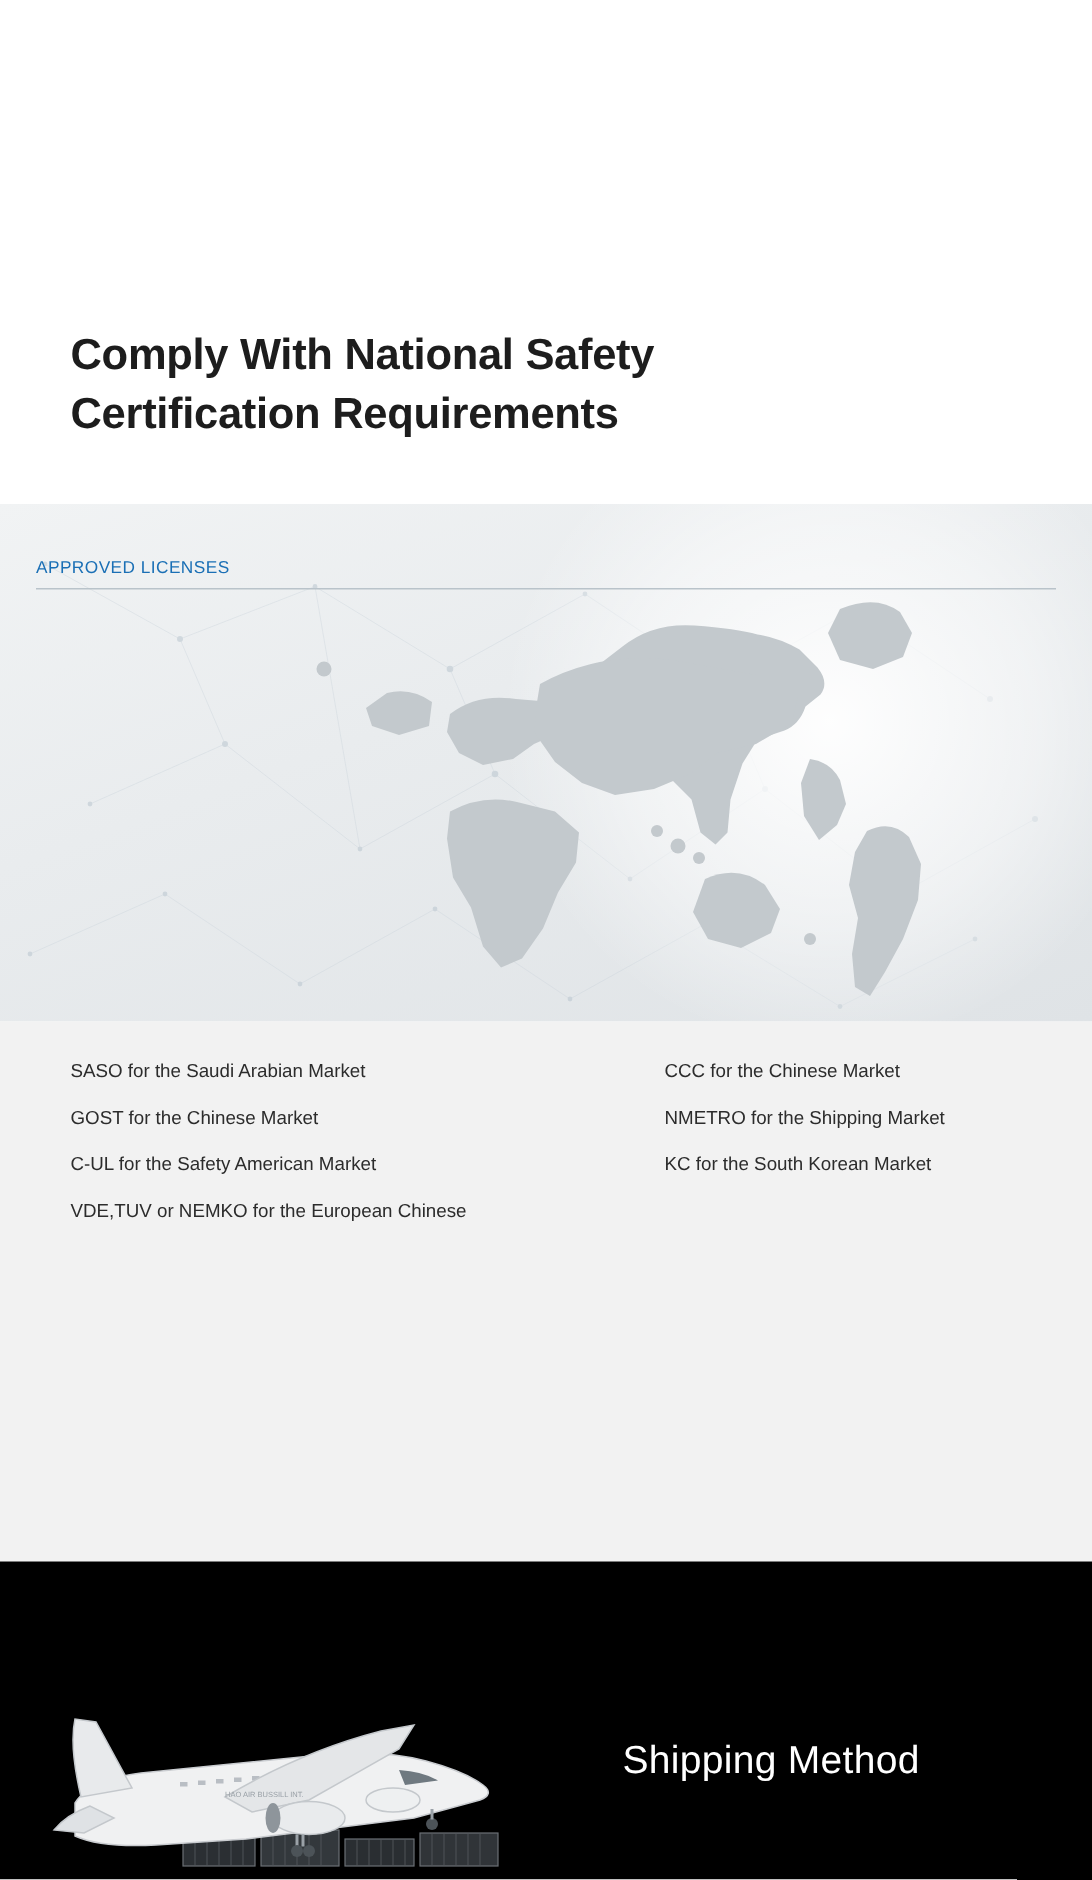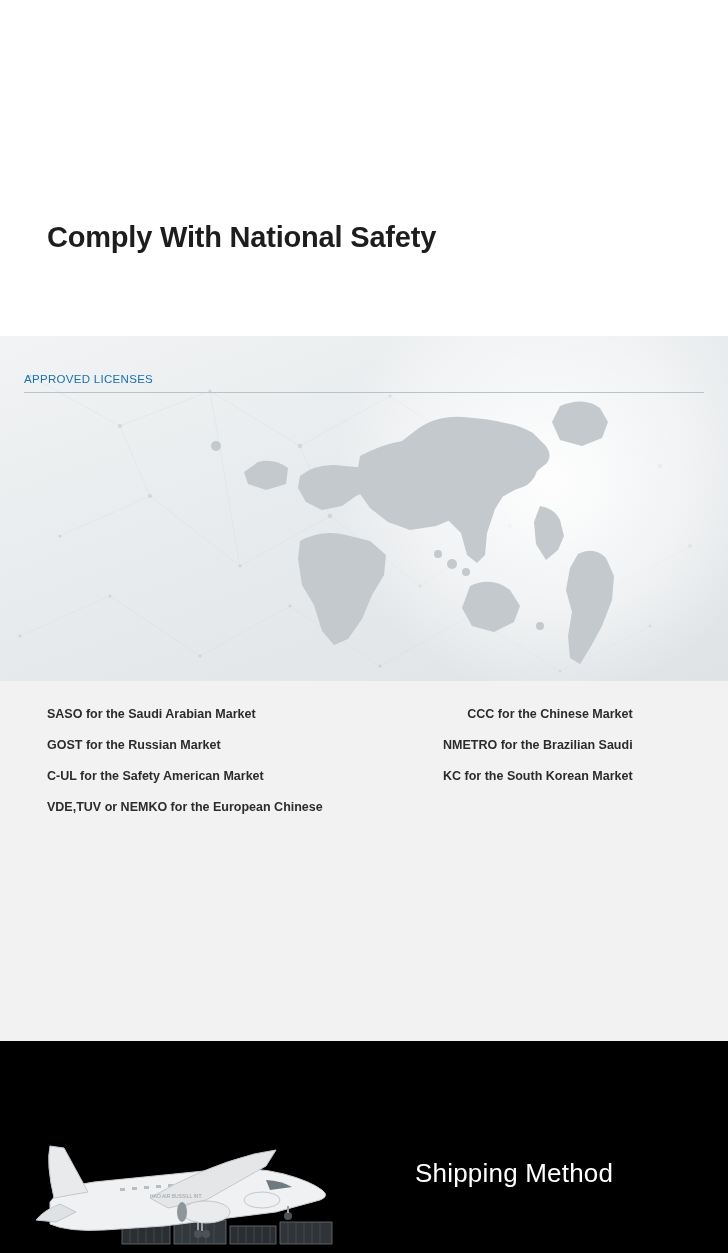--- a/index.html
+++ b/index.html
@@ -75,23 +75,23 @@
   }
   .world-map svg { width: 100%; height: 100%; display: block; }
 
   
   .markets {
     position: absolute;
     left: 0; top: 681px;
     width: 728px; height: 360px;
     background: #f2f2f2;
   }
-  .market-col { position: absolute; font-weight: bold; }
+  .market-col { position: absolute; }
   .market-col.left { left: 47px; top: 708px; }
-  .market-col.right { left: 443px; top: 708px; text-align: right; }
+  .market-col.right { left: 443px; top: 708px; }
   .market-item {
     font-size: 12.5px;
     color: #2c2c2c;
     line-height: 1;
     margin-bottom: 18.5px;
     white-space: nowrap;
   }
 
   
   .shipping {
@@ -126,20 +126,21 @@
   .containers svg { width: 100%; height: 100%; display: block; }
 </style>
 </head>
 <body>
 
 <div class="page">
 
   <div class="heading-block">
     <h1 class="heading-title">
       <span>Comply With National Safety</span>
+      <span class="line2">Certification Requirements</span>
     </h1>
   </div>
 
   <div class="map-section">
 
     <svg class="net-dots" viewBox="0 0 728 345" preserveAspectRatio="none">
       <g stroke="#c8d2da" stroke-width="0.5" fill="none">
         <path d="M30 40 L120 90 L210 55 L300 110 L390 60 L480 120 L570 70 L660 130"></path>
         <path d="M60 200 L150 160 L240 230 L330 180 L420 250 L510 190 L600 260 L690 210"></path>
         <path d="M120 90 L150 160 M300 110 L330 180 M480 120 L510 190 M210 55 L240 230"></path>
@@ -206,28 +207,28 @@
 
   </div>
 
   <div class="approved-title">APPROVED LICENSES</div>
   <div class="approved-rule"></div>
 
   <div class="markets"></div>
 
   <div class="market-col left">
     <div class="market-item">SASO for the Saudi Arabian Market</div>
-    <div class="market-item">GOST for the Russian Market</div>
+    <div class="market-item">GOST for the Chinese Market</div>
     <div class="market-item">C-UL for the Safety American Market</div>
     <div class="market-item">VDE,TUV or NEMKO for the European Chinese</div>
   </div>
 
   <div class="market-col right">
     <div class="market-item">CCC for the Chinese Market</div>
-    <div class="market-item">NMETRO for the Brazilian Saudi</div>
+    <div class="market-item">NMETRO for the Shipping Market</div>
     <div class="market-item">KC for the South Korean Market</div>
   </div>
 
   <div class="shipping"></div>
 
   <div class="plane-wrap">
     <svg viewBox="0 0 330 133" preserveAspectRatio="xMidYMid meet">
 
       <path d="M20 82 q10-16 44-20 l120-12 q40-4 70 4 q26 7 38 16 q8 6 -2 10 l-44 12 -112 14 -60 4 q-36 2 -54-6 z" fill="#f0f1f2" stroke="#c9ccd0" stroke-width="1"></path>
 

